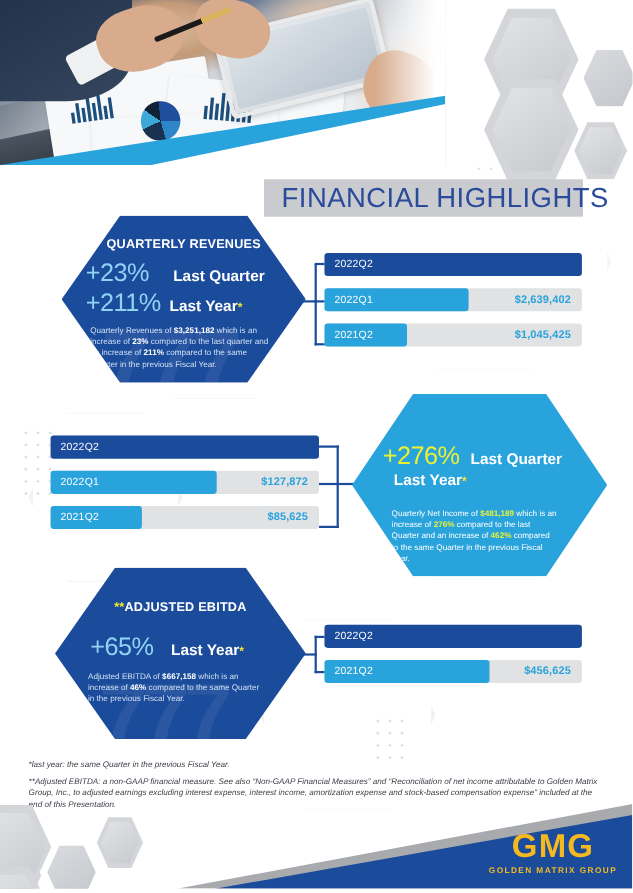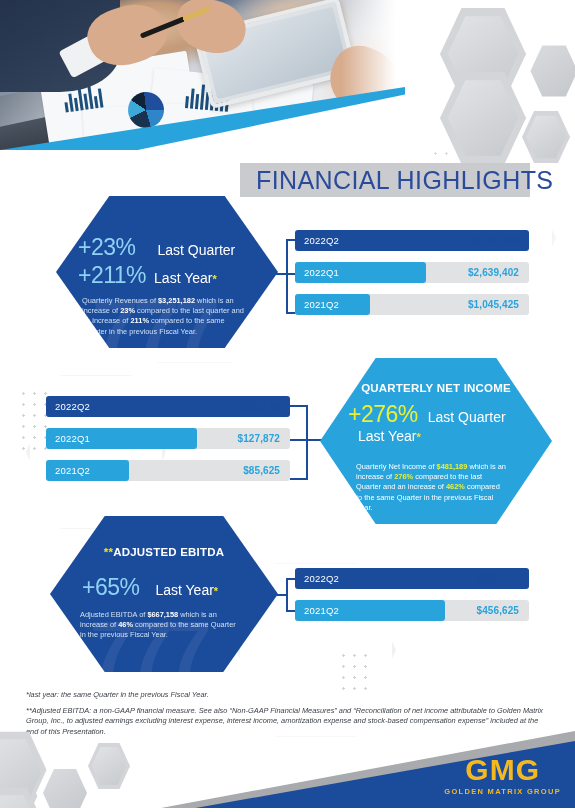--- a/index.html
+++ b/index.html
@@ -150,21 +150,21 @@
   .hexcard .wm{
     position:absolute; font-weight:700; color:rgba(255,255,255,.07);
     pointer-events:none; user-select:none;
   }
   .hc-title{
     position:absolute; width:100%; text-align:center;
     color:#ffffff; font-weight:700; letter-spacing:.2px;
   }
   .hc-row{ position:absolute; display:flex; align-items:baseline; }
   .hc-pct{ font-weight:400; letter-spacing:-.5px; }
-  .hc-lbl{ color:#ffffff; font-weight:400; }
+  .hc-lbl{ color:#ffffff; font-weight:700; }
   .hc-star{ color:#f2e733; font-weight:700; }
   .hc-desc{
     position:absolute; line-height:1.38; font-weight:400;
   }
   .hc-desc b{ font-weight:700; }
 
   
   .card-dark{ background:#1b4b9b; }
   .card-dark .hc-pct{ color:#8fd3f4; }
   .card-dark .hc-desc{ color:#cfe0f2; }
@@ -294,20 +294,23 @@
 
   <div class="dotgrid" style="left:18px; top:388px; width:30px; height:64px;"></div>
   <div class="dotgrid" style="left:338px; top:650px; width:30px; height:42px;"></div>
   <div class="dotgrid" style="left:430px; top:148px; width:26px; height:26px; opacity:.8;"></div>
 
   <div class="title-band"></div>
   <div class="title-text">FINANCIAL HIGHLIGHTS</div>
 
   <div class="hexcard card-dark" style="left:56px; top:196px; width:222px; height:152px;">
     <div class="wm" style="left:36px; top:84px; font-size:84px; letter-spacing:-6px;">777</div>
+    <div class="hc-title" style="top:20px; font-size:11.5px;">
+      <span>QUARTERLY REVENUES</span>
+    </div>
     <div class="hc-row" style="left:22px; top:38px;">
       <span class="hc-pct" style="font-size:23px;">+23%</span>
       <span class="hc-lbl" style="font-size:14px; margin-left:22px;">Last Quarter</span>
     </div>
     <div class="hc-row" style="left:22px; top:66px;">
       <span class="hc-pct" style="font-size:23px;">+211%</span>
       <span class="hc-lbl" style="font-size:14px; margin-left:8px;">Last Year</span>
       <span class="hc-star" style="font-size:11px;">*</span>
     </div>
     <div class="hc-desc" style="left:26px; top:100px; width:164px; font-size:7.4px;">Quarterly Revenues of <b>$3,251,182</b> which is an increase of <b>23%</b> compared to the last quarter and an increase of <b>211%</b> compared to the same Quarter in the previous Fiscal Year.</div>
@@ -365,23 +368,20 @@
 
   <div class="conn" style="left:290px; top:405px; width:34px; height:77px;">
     <div class="seg" style="left:0; top:0px; width:18px; height:2px;"></div>
     <div class="seg" style="left:0; top:34px; width:18px; height:2px;"></div>
     <div class="seg" style="left:0; top:73px; width:18px; height:2px;"></div>
     <div class="seg" style="left:16px; top:0px; width:2px; height:75px;"></div>
     <div class="seg" style="left:16px; top:34px; width:22px; height:2px;"></div>
   </div>
 
   <div class="hexcard card-cyan" style="left:320px; top:358px; width:232px; height:166px;">
-    <div class="hc-title" style="top:24px; font-size:11.5px;">
-      <span>QUARTERLY NET INCOME</span>
-    </div>
     <div class="hc-row" style="left:28px; top:43px;">
       <span class="hc-pct" style="font-size:23px;">+276%</span>
       <span class="hc-lbl" style="font-size:14px; margin-left:10px;">Last Quarter</span>
     </div>
     <div class="hc-row" style="left:28px; top:70px;">
       <span class="hc-lbl" style="font-size:14px; margin-left:10px;">Last Year</span>
       <span class="hc-star" style="font-size:11px;">*</span>
     </div>
     <div class="hc-desc" style="left:36px; top:104px; width:152px; font-size:7.4px;">Quarterly Net Income of  <b>$481,189</b> which is an increase of <b>276%</b> compared to the last Quarter and an increase of <b>462%</b> compared to the same Quarter in the previous Fiscal Year.</div>
   </div>

